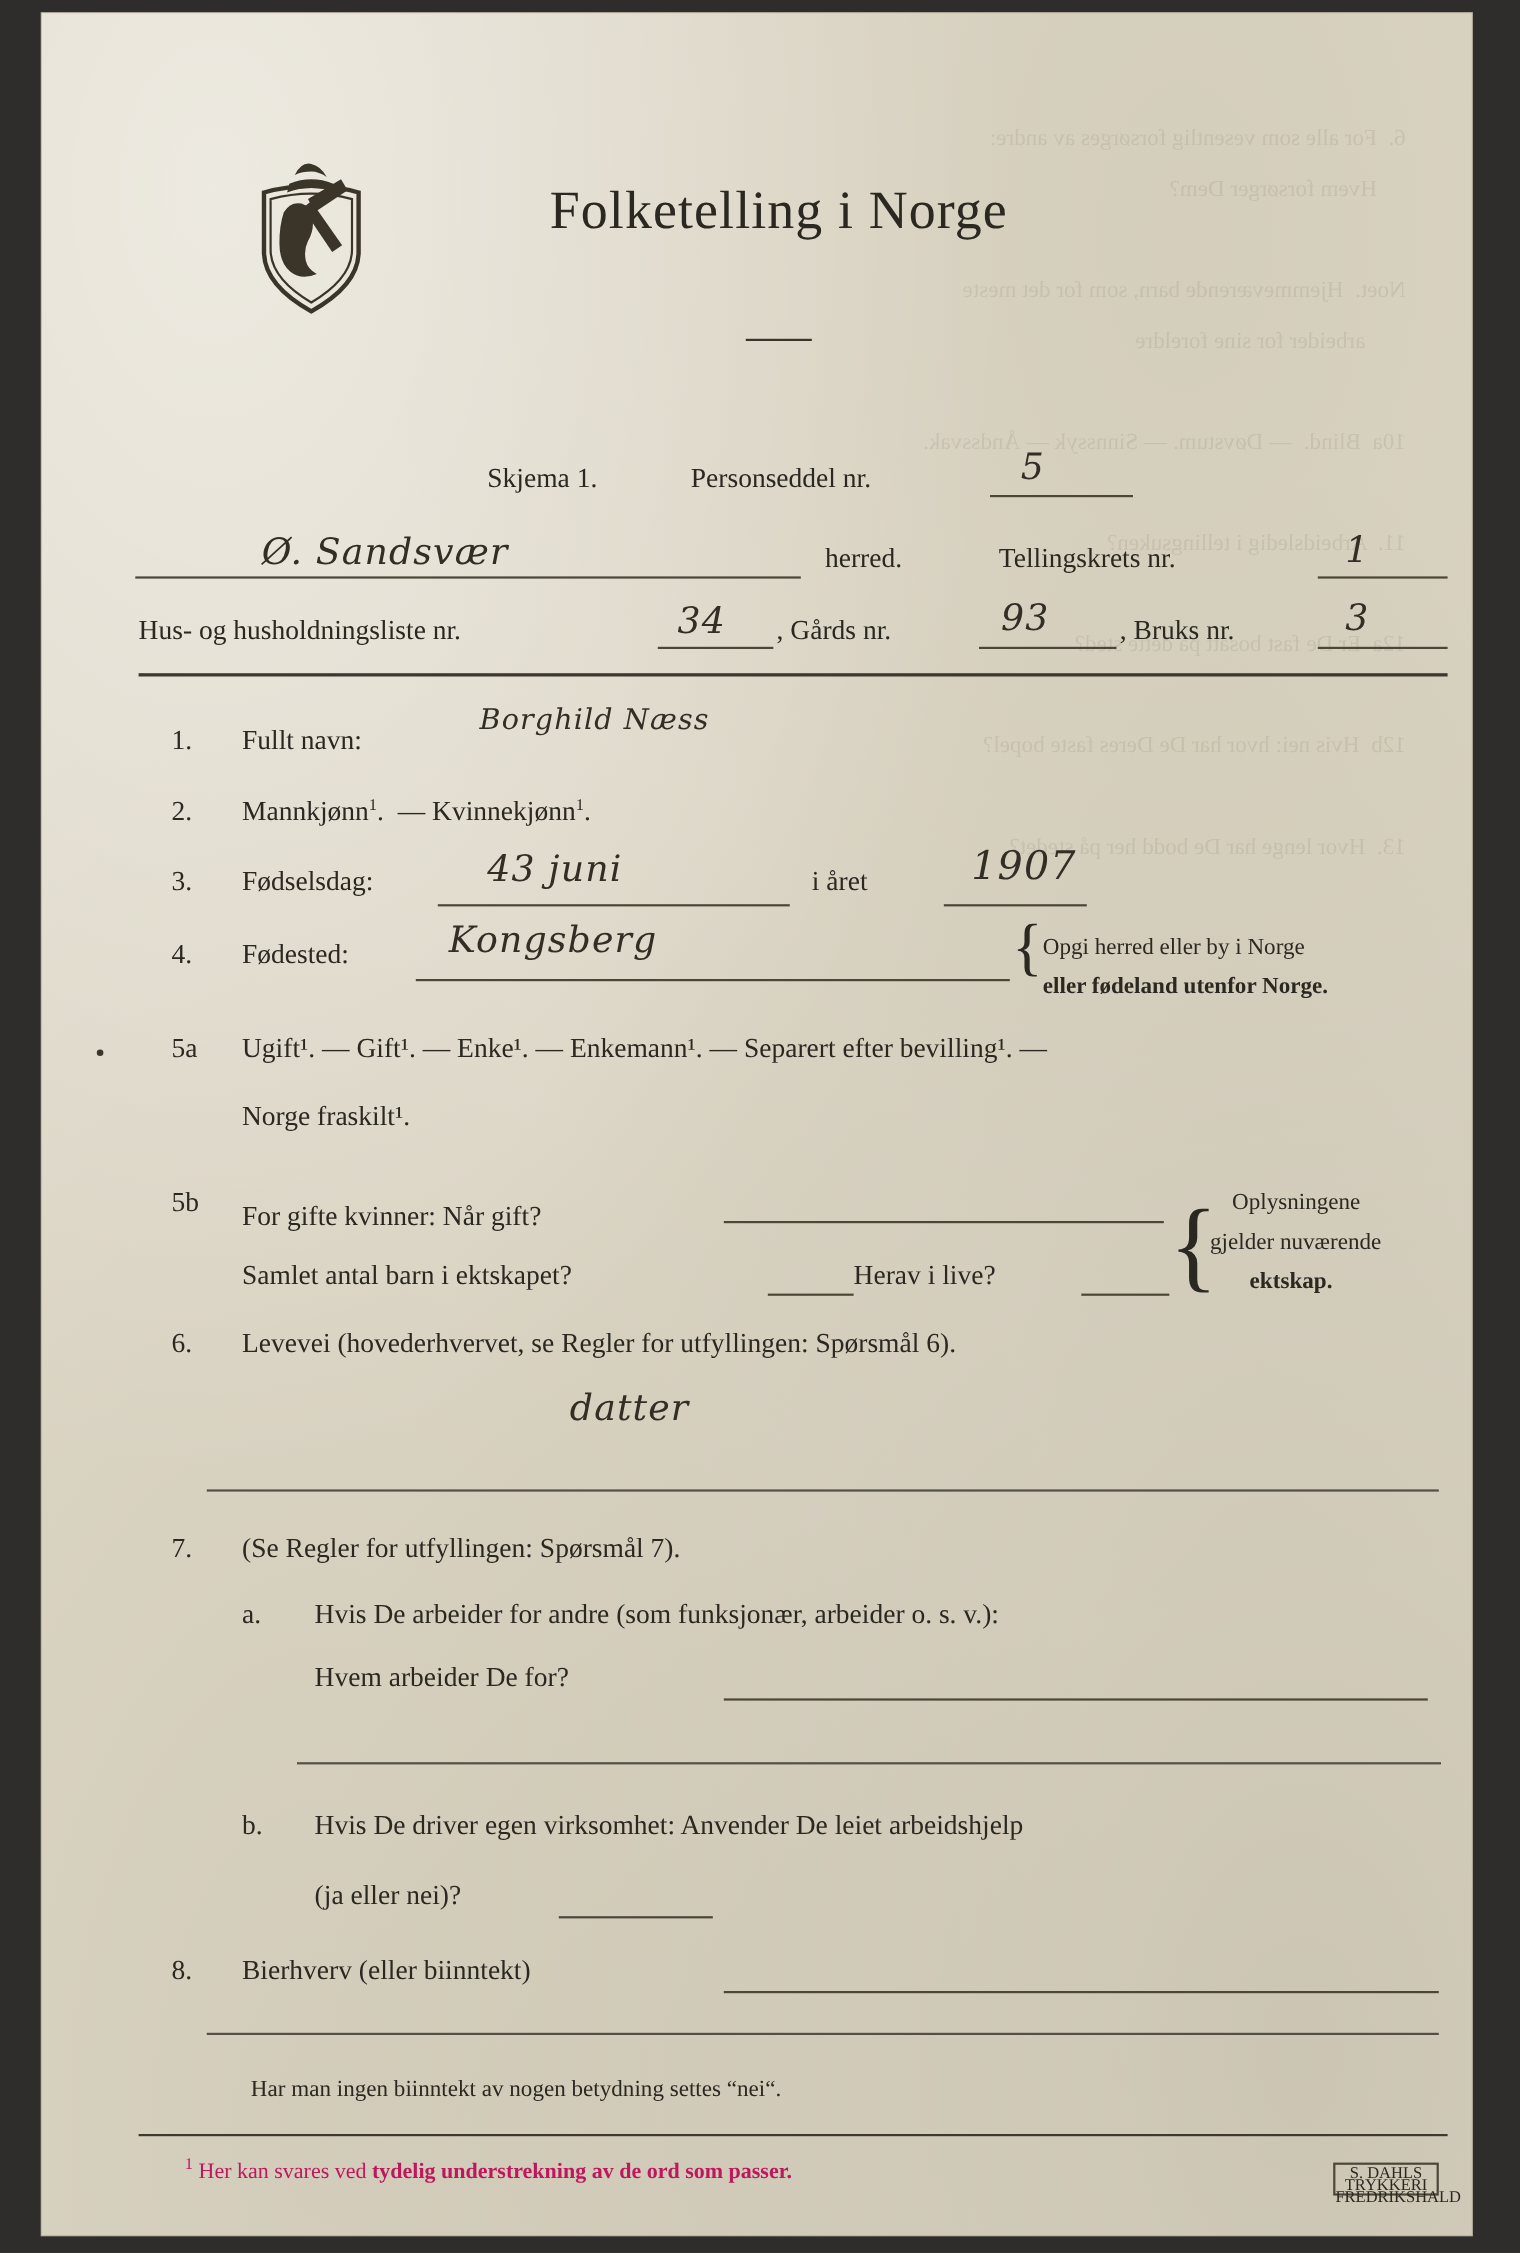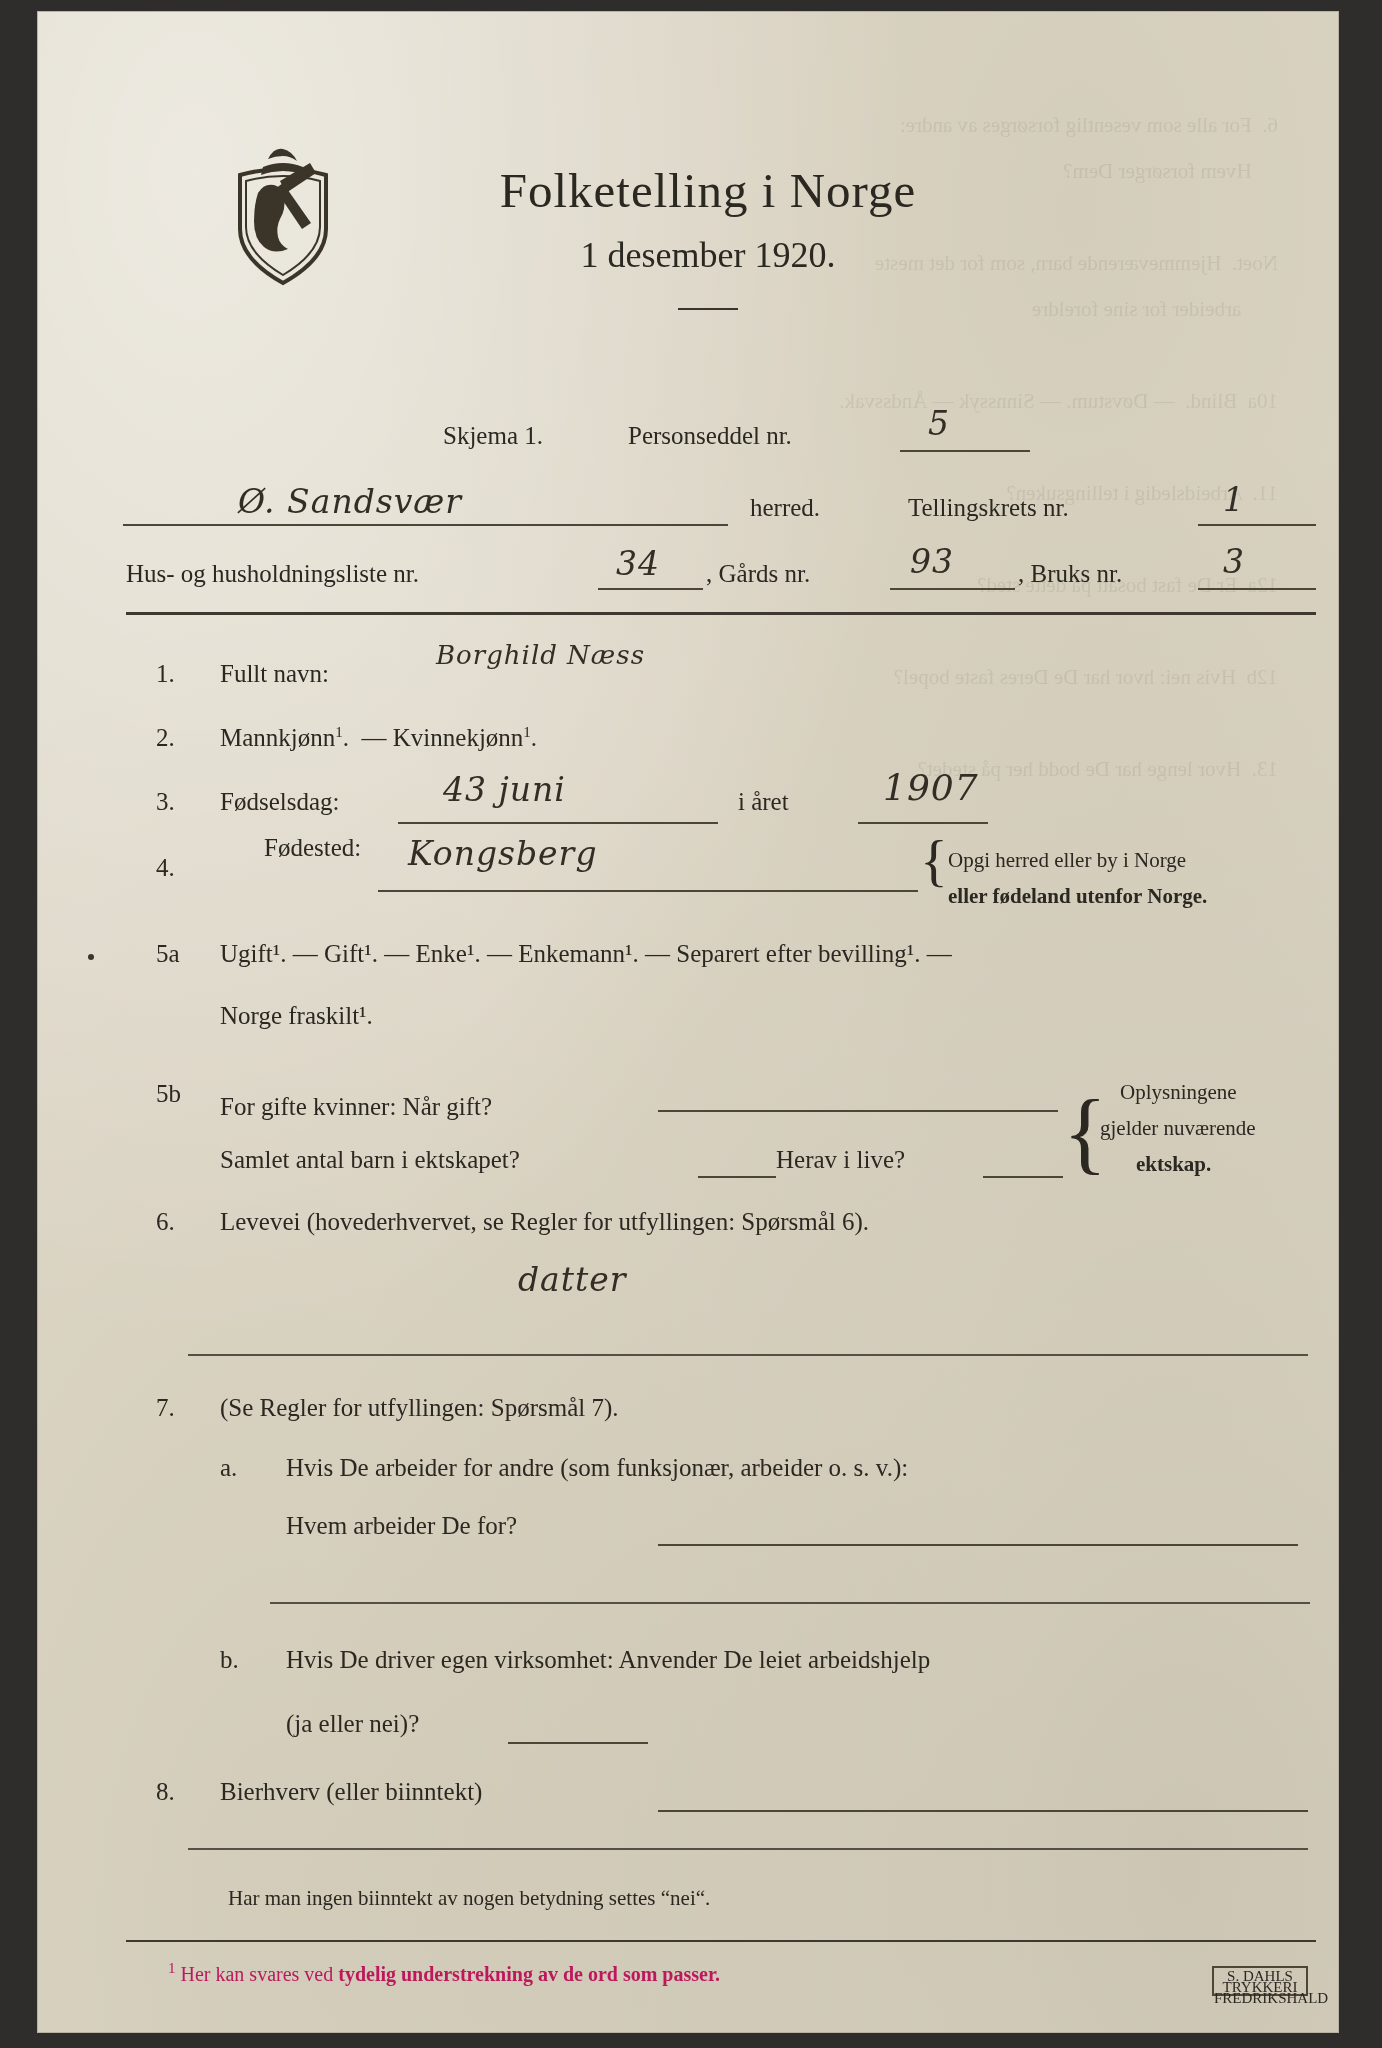--- a/index.html
+++ b/index.html
@@ -202,21 +202,20 @@
         <path d="M18 44 L18 90 Q18 116 55 138 Q92 116 92 90 L92 44 Q55 34 18 44 Z" fill="none" stroke="#3b3529" stroke-width="2"></path>
         <path d="M30 56 q6 -10 16 -8 q8 2 10 12 q2 12 -4 22 q-4 8 -2 18 q2 8 10 12
                  q-14 6 -24 -2 q-10 -8 -10 -26 q0 -16 4 -28 Z" fill="#3b3529"></path>
         <path d="M52 44 l30 -18 l6 10 l-30 20 Z" fill="#3b3529"></path>
         <path d="M47 52 l8 -6 l28 40 l-9 6 Z" fill="#3b3529"></path>
         <path d="M40 22 q6 -12 15 -10 q9 2 14 12 q-7 -5 -14 -5 q-8 0 -15 3 Z" fill="#3b3529"></path>
         <path d="M35 30 q20 -8 40 0 l2 8 q-22 -8 -44 0 Z" fill="#3b3529"></path>
       </svg>
 
       <div class="title-main">Folketelling i Norge</div>
-      <div class="title-sub">1 desember 1920.</div>
       <div class="rule-short"></div>
 
       <div class="row-line" style="left:405px; top:410px;">Skjema 1.</div>
       <div class="row-line" style="left:590px; top:410px;">Personseddel nr.</div>
       <span class="hand big" style="position:absolute; left:890px; top:392px;">5</span>
       <div class="dotline" style="left:862px; top:438px; width:130px;"></div>
 
       <span class="hand big" style="position:absolute; left:200px; top:470px;">Ø. Sandsvær</span>
       <div class="dotline" style="left:85px; top:512px; width:605px;"></div>
       <div class="row-line" style="left:712px; top:482px;">herred.</div>
@@ -245,21 +244,21 @@
 
       <div class="qnum" style="left:118px; top:776px;">3.</div>
       <div class="qtext" style="left:182px; top:776px;">Fødselsdag:</div>
       <span class="hand big" style="position:absolute; left:405px; top:758px;">43 juni</span>
       <div class="qtext" style="left:700px; top:776px;">i året</div>
       <span class="hand big" style="position:absolute; left:845px; top:755px; font-size:36px;">1907</span>
       <div class="dotline" style="left:360px; top:810px; width:320px;"></div>
       <div class="dotline" style="left:820px; top:810px; width:130px;"></div>
 
       <div class="qnum" style="left:118px; top:842px;">4.</div>
-      <div class="qtext" style="left:182px; top:822px;margin-left:44px;">Fødested:</div>
+      <div class="qtext" style="left:182px; top:842px;">Fødested:</div>
       <span class="hand big" style="position:absolute; left:370px; top:822px;">Kongsberg</span>
       <div class="dotline" style="left:340px; top:878px; width:540px;"></div>
       <div class="brace" style="left:882px; top:820px;">{</div>
       <div class="small-note" style="left:910px; top:836px;">Opgi herred eller by i Norge</div>
       <div class="small-note bold" style="left:910px; top:872px;">eller fødeland utenfor Norge.</div>
 
       <div class="dot-mark" style="left:50px; top:942px;"></div>
       <div class="qnum" style="left:118px; top:928px;">5a</div>
       <div class="qtext" style="left:182px; top:928px;">Ugift¹. — Gift¹. — Enke¹. — Enkemann¹. — Separert efter bevilling¹. —</div>
       <div class="qtext" style="left:182px; top:990px;">Norge fraskilt¹.</div>

